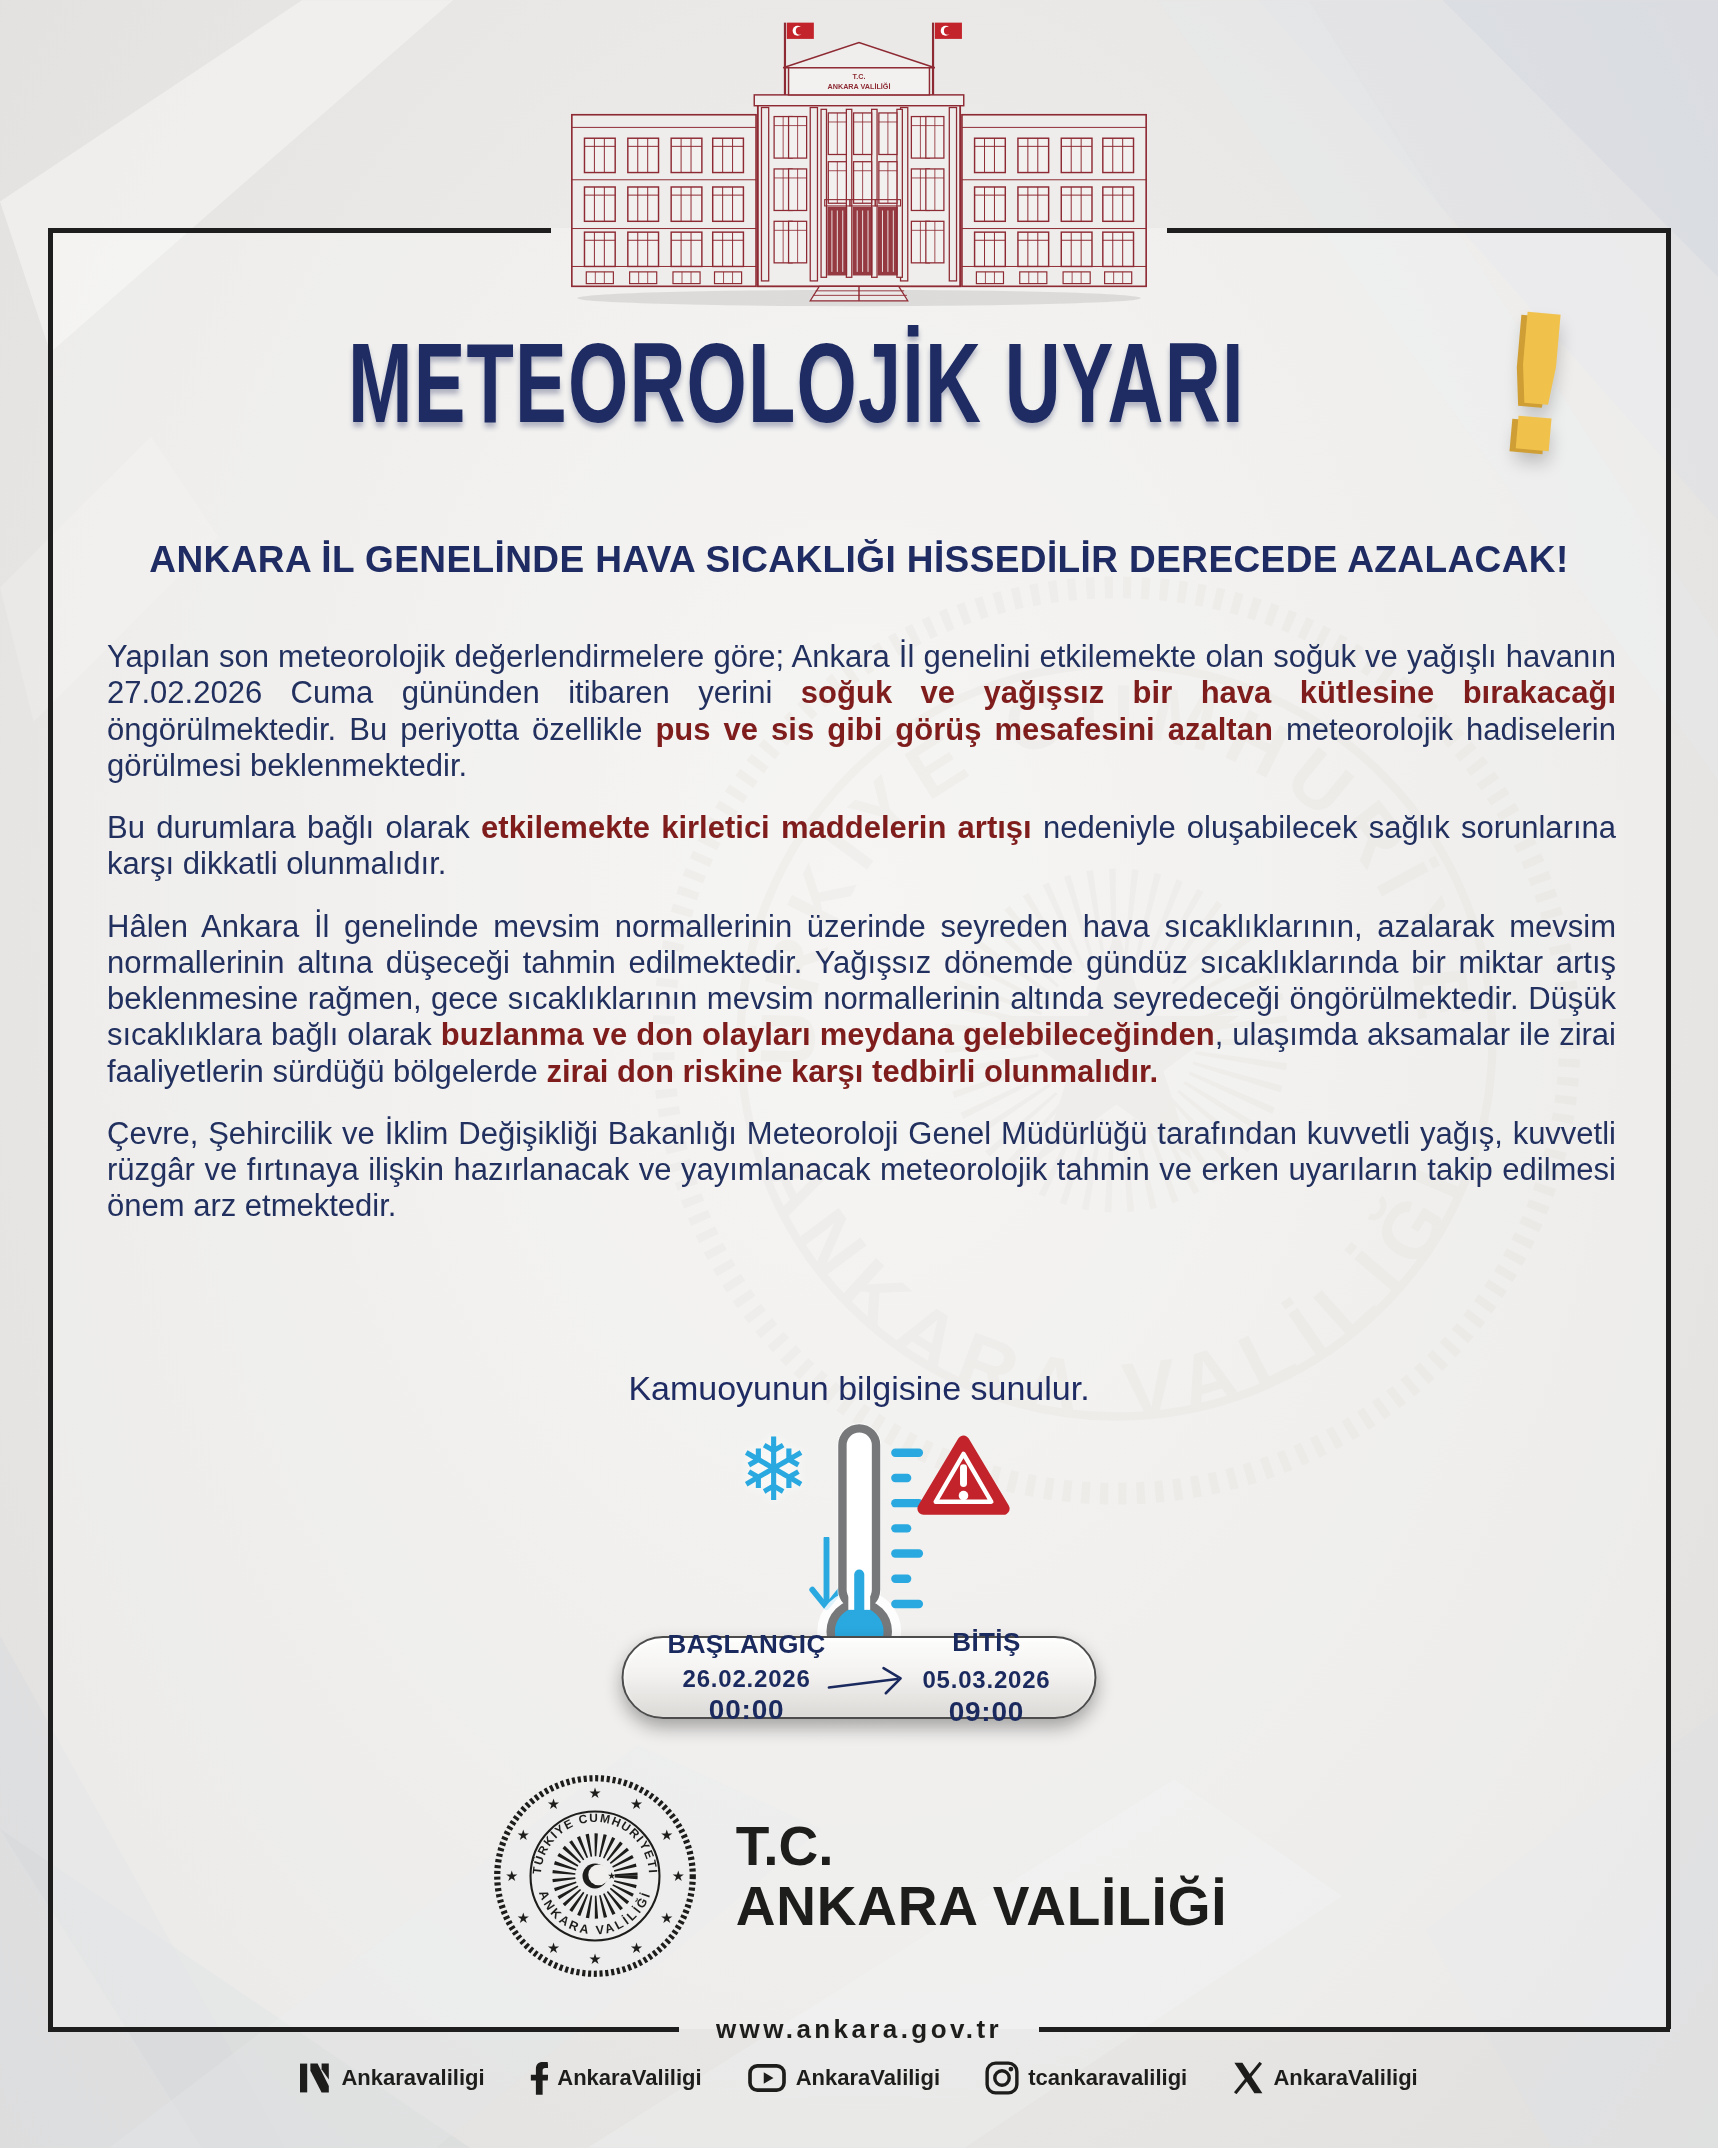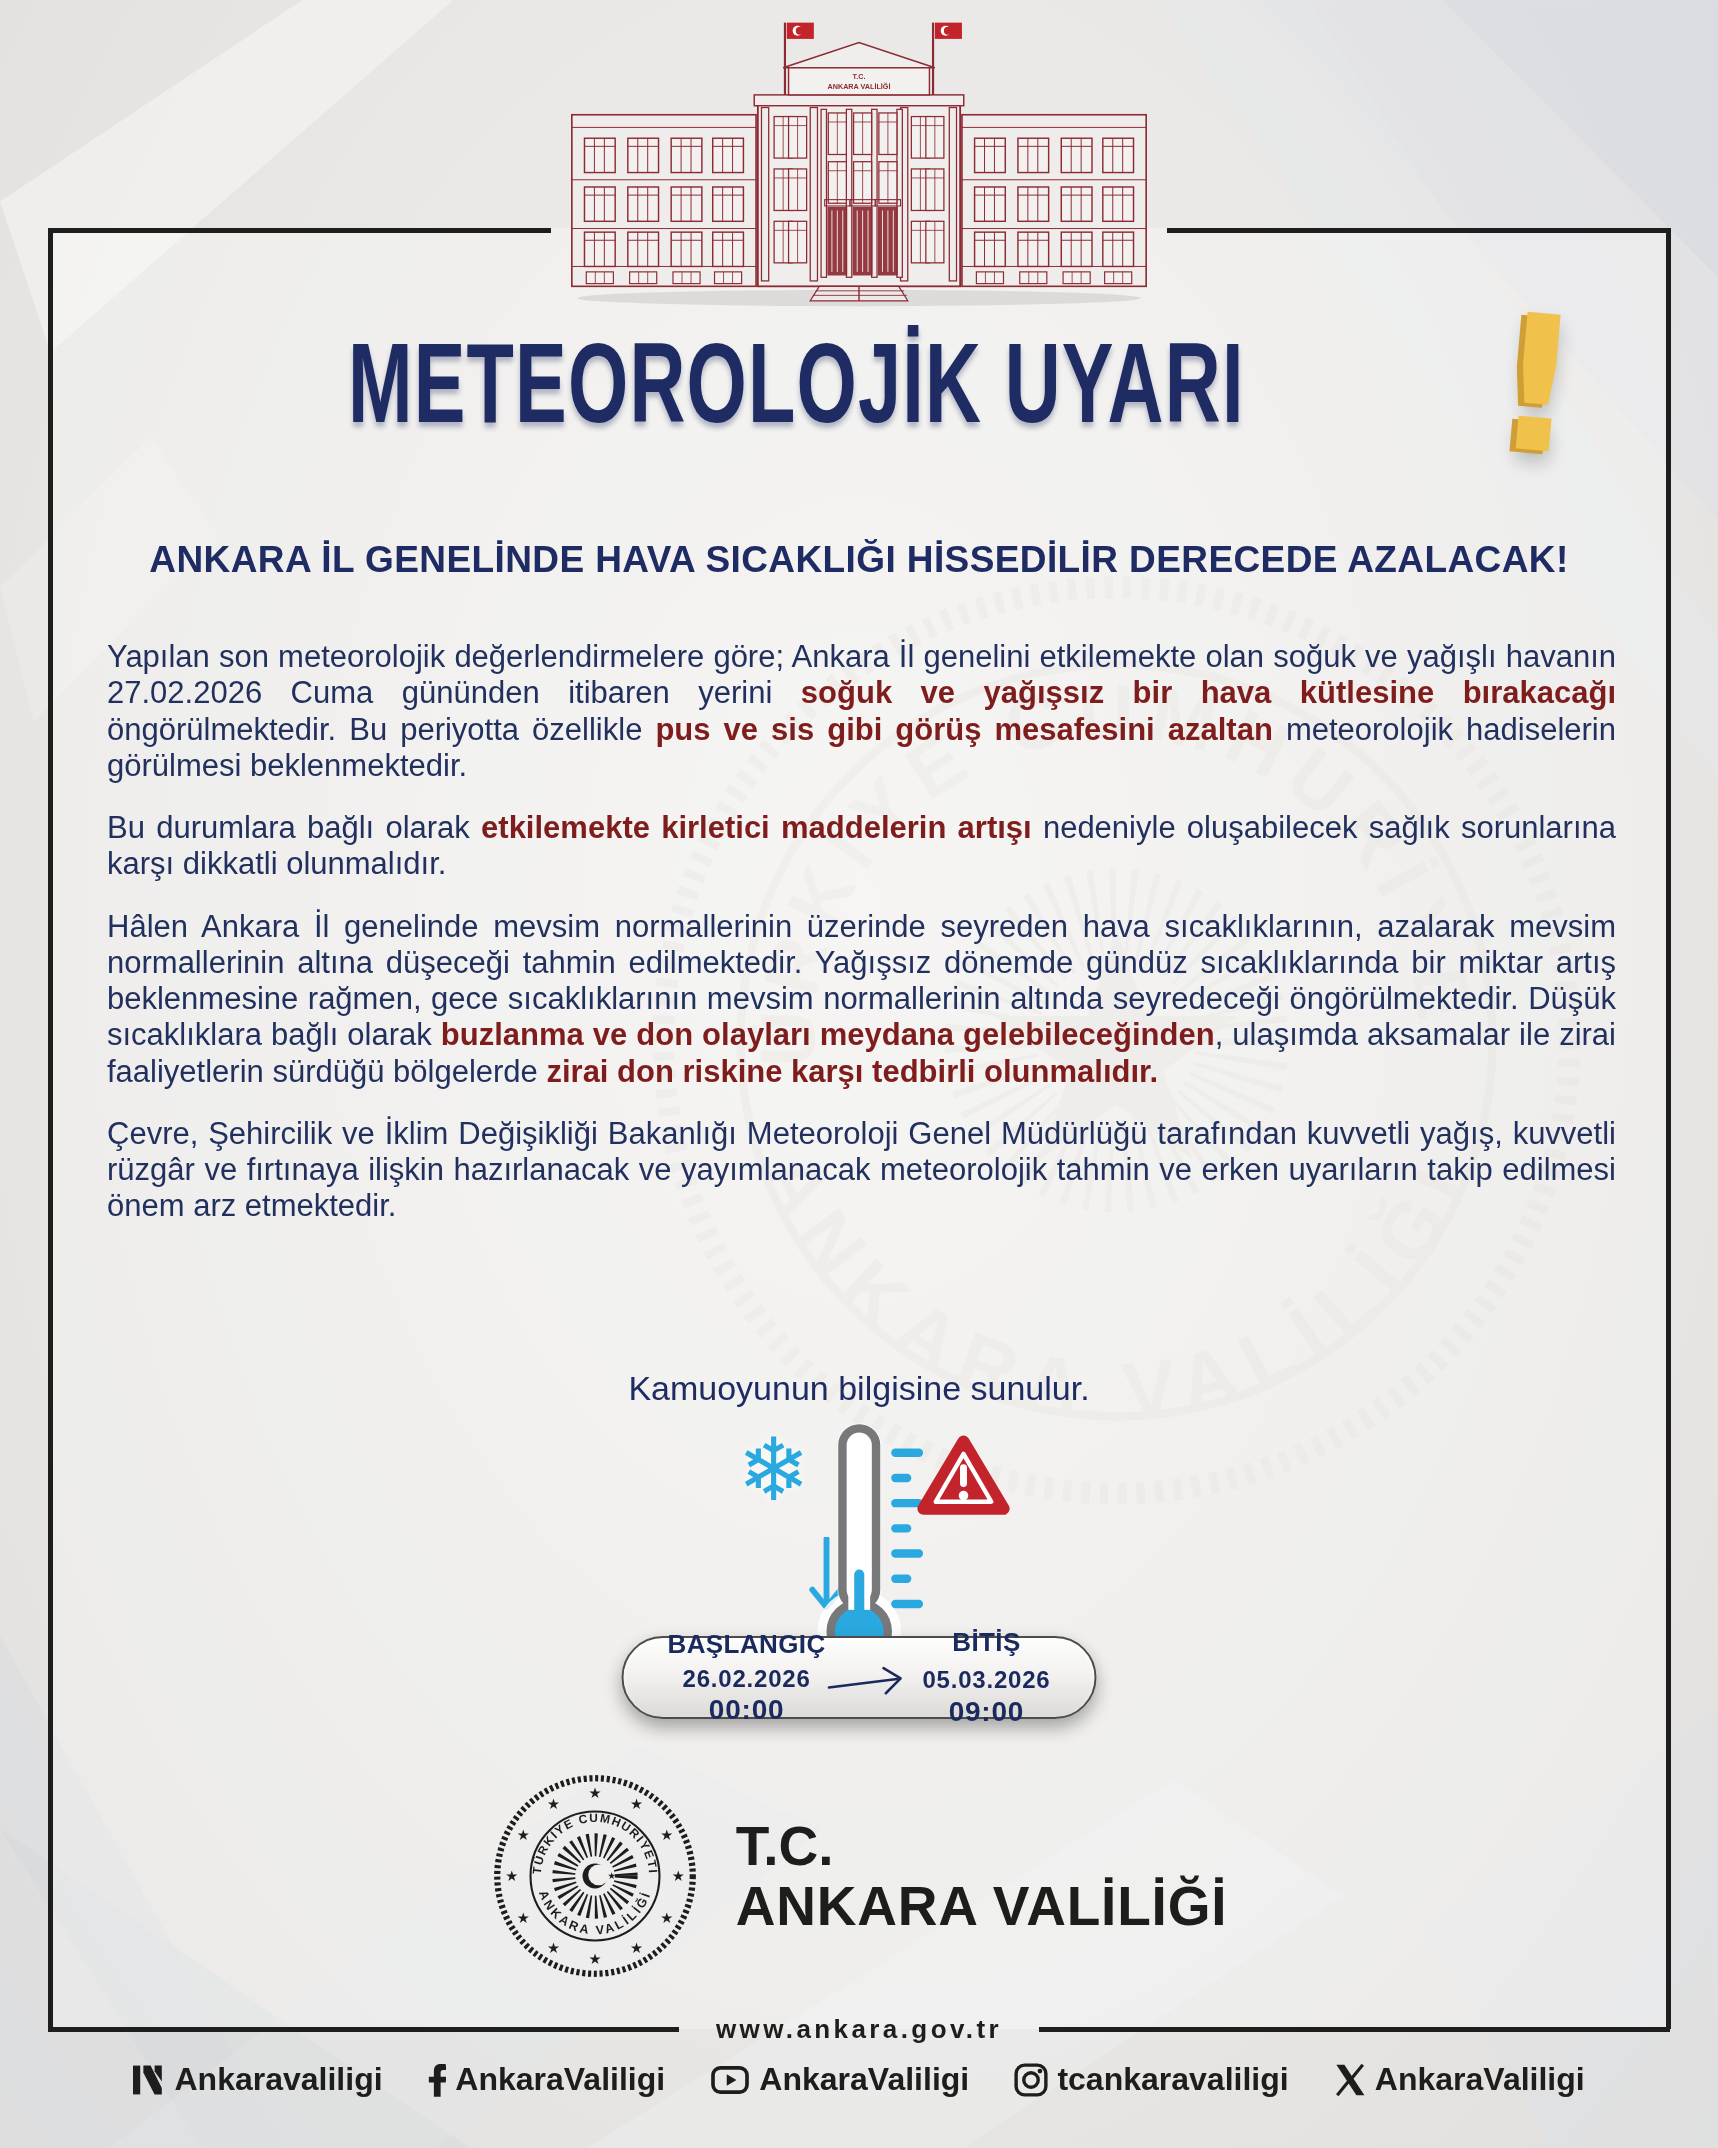--- a/index.html
+++ b/index.html
@@ -64,21 +64,21 @@
   .org{display:flex;flex-direction:column;line-height:1.1;}
   .org .tc{font-size:55px;font-weight:700;color:#1d1d1b;}
   .org .nm{font-size:55px;font-weight:700;color:#1d1d1b;letter-spacing:0.8px;}
   
   .url-row{position:absolute;left:48px;right:48px;top:2007px;height:44px;display:flex;align-items:center;gap:37px;}
   .url-row .line{flex:1;height:5px;background:#1e1e1e;}
   .url{font-size:26px;font-weight:700;letter-spacing:3.4px;color:#1d1d1b;white-space:nowrap;}
   
   .social-row{position:absolute;top:2061px;left:0;right:0;display:flex;justify-content:center;align-items:center;gap:45px;}
   .social{display:flex;align-items:center;gap:9.2px;}
-  .social .handle{font-size:32px;font-weight:700;color:#1d1d1b;}
+  .social .handle{font-size:22px;font-weight:700;color:#1d1d1b;}
   .social svg{display:block;}
 </style>
 </head>
 <body>
 
 <svg id="bg-texture" width="1718" height="2148" viewBox="0 0 2048 2560">
   <polygon points="1500,0 2048,0 2048,620" fill="#dde1e6" opacity="0.45"></polygon>
   <polygon points="1720,0 2048,0 2048,330" fill="#d2d8df" opacity="0.45"></polygon>
   <polygon points="1380,0 1560,0 2048,760 2048,930" fill="#e5e7ea" opacity="0.5"></polygon>
   <polygon points="0,240 360,0 540,0 60,420" fill="#f6f5f3" opacity="0.6"></polygon>

